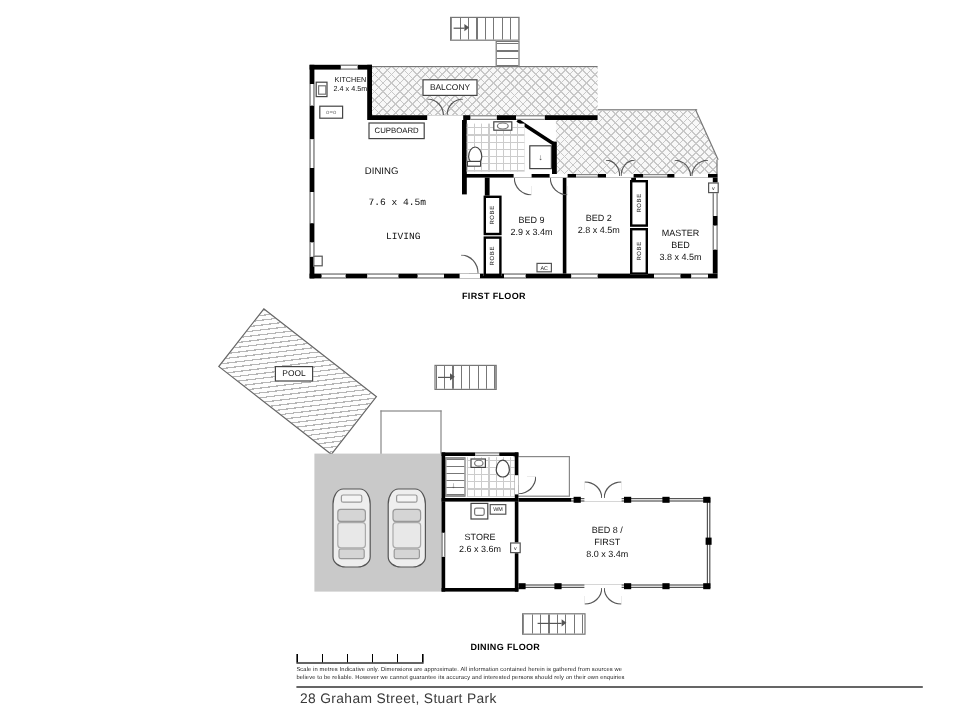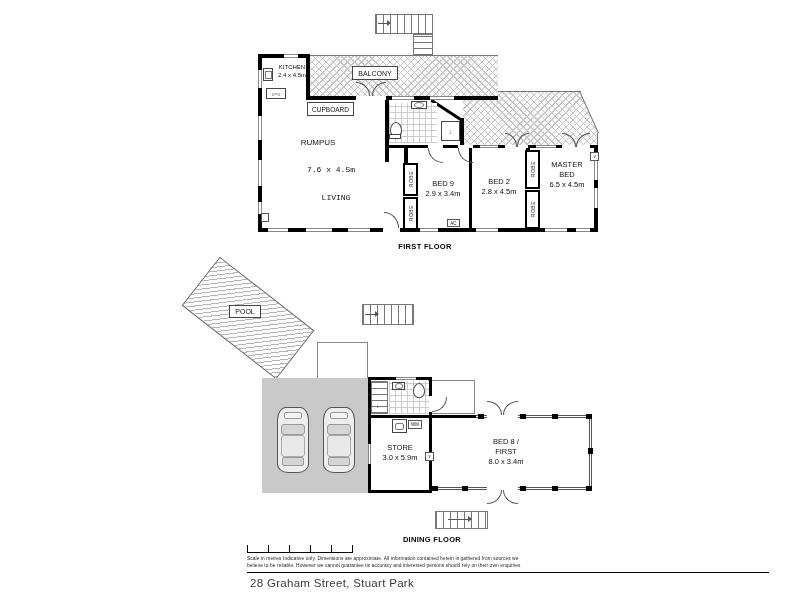--- a/index.html
+++ b/index.html
@@ -40,21 +40,21 @@
   .tri-r{position:absolute;width:0;height:0;border-left:4px solid #555;border-top:3px solid transparent;border-bottom:3px solid transparent;}
   .car{position:absolute;width:30px;height:64px;border:1px solid #555;background:#eee;
        border-radius:9px 9px 11px 11px / 13px 13px 9px 9px;}
   .car .hood{position:absolute;left:6px;top:4px;width:16px;height:5px;border:1px solid #999;border-radius:2px;background:#f4f4f4;}
   .car .ws{position:absolute;left:3px;top:16px;width:22px;height:9px;background:#d5d5d5;border:1px solid #999;border-radius:3px;}
   .car .roof{position:absolute;left:3px;top:27px;width:22px;height:20px;background:#e8e8e8;border:1px solid #aaa;border-radius:3px;}
   .car .rw{position:absolute;left:4px;top:49px;width:20px;height:7px;background:#d5d5d5;border:1px solid #999;border-radius:2px;}
   .toilet{position:absolute;border:1px solid #444;background:#fff;border-radius:50% 50% 50% 50%/58% 58% 42% 42%;}
   .tinybox{position:absolute;border:1px solid #555;background:#fff;box-sizing:border-box;
            font-size:4.5px;display:flex;align-items:center;justify-content:center;color:#222;}
-  .floor-title{position:absolute;font-weight:bold;font-size:7.5px;letter-spacing:.3px;text-align:center;color:#000;}
+  .floor-title{position:absolute;font-weight:bold;font-size:7.5px;letter-spacing:.3px;text-align:left;color:#000;}
   .small-note{position:absolute;font-size:4.8px;line-height:1.35;color:#222;letter-spacing:.1px;}
   .address{position:absolute;font-size:11.5px;color:#3a3a3a;letter-spacing:.3px;}
   .scalebar{position:absolute;border-bottom:1px solid #000;
     background-image:repeating-linear-gradient(90deg,#000 0,#000 1px,transparent 1px,transparent 21px);}
 </style>
 </head>
 <body>
 
 <div id="canvas">
 
@@ -152,35 +152,35 @@
     <div class="lbl" style="left:272px;top:64px;width:40px;font-size:6px;">
       <span>KITCHEN</span>
         <span>2.4 x 4.5m</span>
       </div>
     <div class="box" style="left:352px;top:66px;width:46px;height:14px;font-size:7px;">
         <span>BALCONY</span>
       </div>
     <div class="box" style="left:307px;top:102px;width:47px;height:14px;font-size:6.5px;">
         <span>CUPBOARD</span>
       </div>
-    <div class="lbl" style="left:294px;top:138px;width:48px;font-size:8px;">RUMPUS</div>
+    <div class="lbl" style="left:294px;top:138px;width:48px;font-size:8px;">DINING</div>
     <div class="lbl" style="left:300px;top:165px;width:62px;font-size:8px;font-family:Liberation Mono, monospace;">7.6 x 4.5m</div>
     <div class="lbl" style="left:312px;top:193px;width:48px;font-size:8px;font-family:Liberation Mono, monospace;">LIVING</div>
     <div class="lbl" style="left:413px;top:179px;width:60px;">
       <span>BED 9</span>
         <span>2.9 x 3.4m</span>
       </div>
     <div class="lbl" style="left:469px;top:177px;width:60px;">
       <span>BED 2</span>
         <span>2.8 x 4.5m</span>
       </div>
-    <div class="lbl" style="left:536px;top:160px;width:62px;">
+    <div class="lbl" style="left:536px;top:190px;width:62px;">
       <span>MASTER</span>
         <span>BED</span>
-        <span>6.5 x 4.5m</span>
+        <span>3.8 x 4.5m</span>
       </div>
 
     <div class="tinybox" style="left:447px;top:219px;width:13px;height:8px;">AC</div>
     <div class="tinybox" style="left:261px;top:213px;width:8px;height:9px;"></div>
     <div class="tinybox" style="left:590px;top:152px;width:9px;height:9px;">v</div>
 
     <div class="floor-title" style="left:385px;top:242px;width:80px;">FIRST FLOOR</div>
   </div>
 
   <div>
@@ -231,21 +231,21 @@
         <i style="width:7px;height:5px;border:1px solid #777;border-radius:2px;"></i>
       </div>
     <div class="tinybox" style="left:408px;top:420px;width:14px;height:9px;">WM</div>
 
     <div class="w" style="left:368px;top:418px;width:3px;height:75px;"></div>
     <div class="w" style="left:368px;top:490px;width:64px;height:3px;"></div>
     <div class="w" style="left:429px;top:418px;width:3px;height:75px;"></div>
     <div class="winv" style="left:368px;top:444px;width:3px;height:20px;"></div>
     <div class="lbl" style="left:370px;top:443px;width:60px;">
       <span>STORE</span>
-        <span>3.0 x 5.9m</span>
+        <span>2.6 x 3.6m</span>
       </div>
     <div class="tinybox" style="left:425px;top:452px;width:9px;height:9px;">v</div>
 
     <div class="dwall" style="left:432px;top:415px;width:160px;height:3px;"></div>
     <div class="dwall" style="left:432px;top:487px;width:160px;height:3px;"></div>
     <div class="dwallv" style="left:589px;top:415px;width:3px;height:75px;"></div>
     <div class="w" style="left:432px;top:415px;width:44px;height:3px;"></div>
     <div class="post" style="left:478px;top:414px;width:6px;height:5px;"></div>
     <div class="post" style="left:520px;top:414px;width:6px;height:5px;"></div>
     <div class="post" style="left:552px;top:414px;width:6px;height:5px;"></div>

